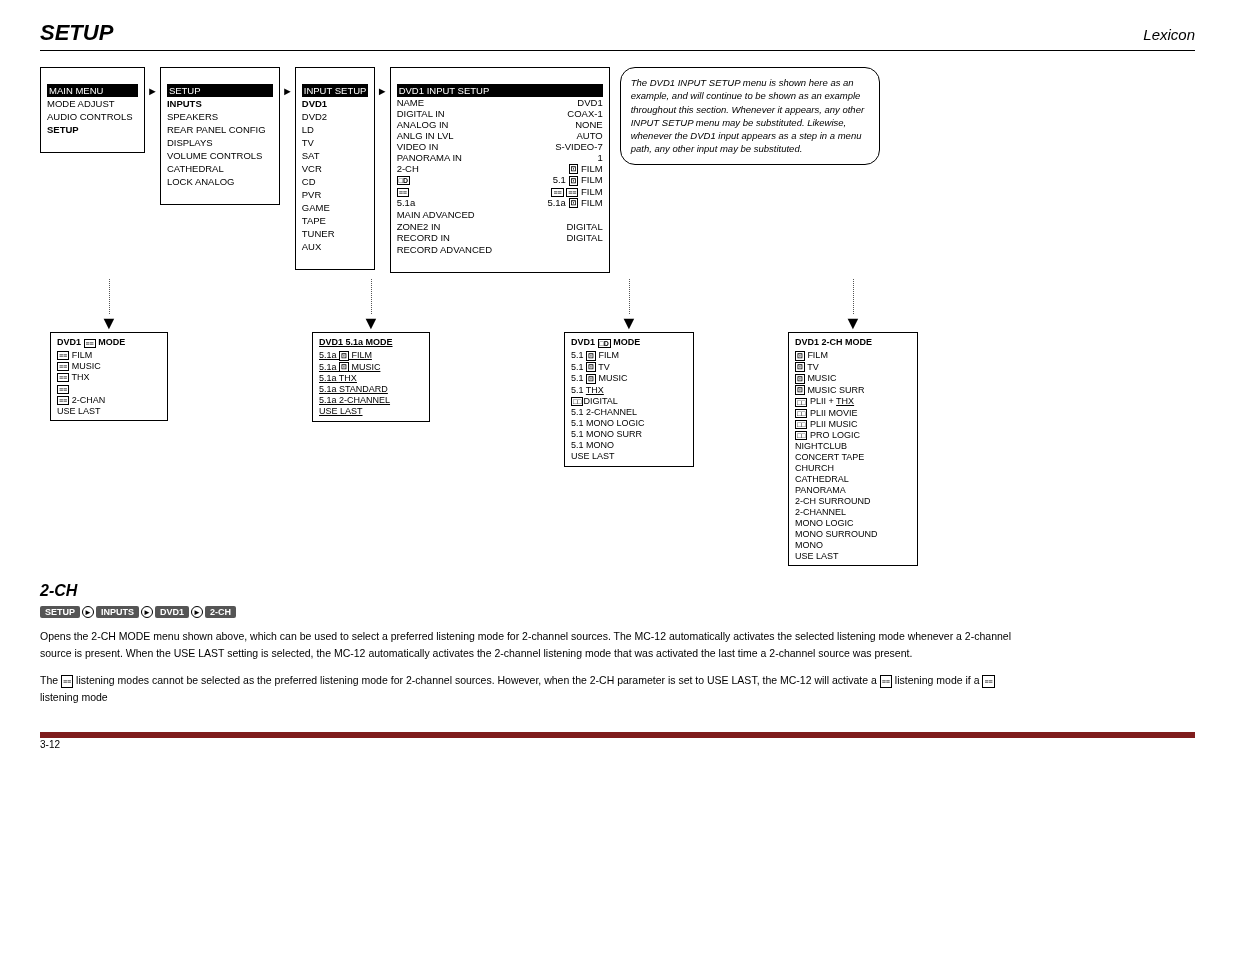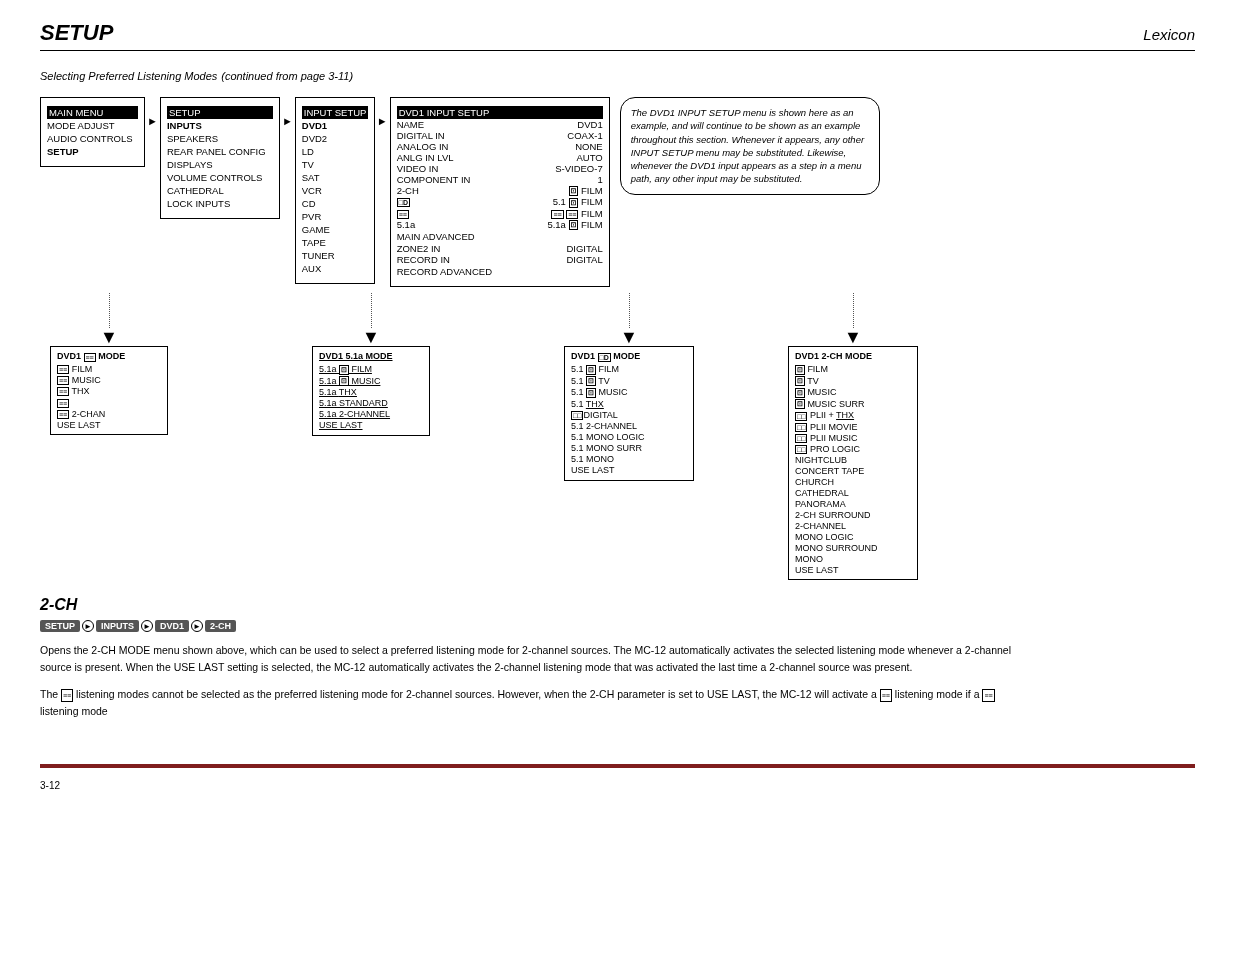--- a/index.html
+++ b/index.html
@@ -41,21 +41,21 @@
     }
     .section-title span {
       font-size: 11px;
       font-weight: normal;
       font-style: italic;
     }
 
     
     .menu-box {
       border: 1px solid #000;
-      padding: 8px 6px;
+      padding: 16px 6px;
       min-width: 110px;
       font-size: 9.5px;
       background: #fff;
       position: relative;
     }
     .menu-box .menu-item {
       display: block;
       padding: 1px 0;
       white-space: nowrap;
     }
@@ -127,23 +127,23 @@
 
     .body-text {
       font-size: 10.5px;
       line-height: 1.6;
       max-width: 980px;
       margin-bottom: 10px;
     }
 
     
     .page-footer {
-      border-top: 4px solid #7f1d1d;
-      padding-top: 12px;
-      margin-top: 44px;
+      border-top: 6px solid #7f1d1d;
+      padding-top: 1px;
+      margin-top: 26px;
       font-size: 10px;
     }
 
     .col-connector {
       display: flex;
       align-items: center;
       padding: 0 2px;
       margin-top: 18px;
     }
 
@@ -219,24 +219,20 @@
 </head>
 <body>
 
 <div>
 
   <div class="page-header">
     <span class="page-header-title">SETUP</span>
     <span class="page-header-brand">Lexicon</span>
   </div>
 
-  <div class="section-title">
-    <span>Selecting Preferred Listening Modes</span>
-    <span>(continued from page 3-11)</span>
-  </div>
 
   <div class="full-diagram">
 
     <div class="full-top-row">
 
       <div class="menu-col-wrap">
         <div class="menu-box" style="min-width:105px;">
           <span class="menu-item active">MAIN MENU</span>
           <span class="menu-item">MODE ADJUST</span>
           <span class="menu-item">AUDIO CONTROLS</span>
@@ -248,21 +244,21 @@
 
       <div class="menu-col-wrap">
         <div class="menu-box" style="min-width:120px;">
           <span class="menu-item active">SETUP</span>
           <span class="menu-item selected">INPUTS</span>
           <span class="menu-item">SPEAKERS</span>
           <span class="menu-item">REAR PANEL CONFIG</span>
           <span class="menu-item">DISPLAYS</span>
           <span class="menu-item">VOLUME CONTROLS</span>
           <span class="menu-item">CATHEDRAL</span>
-          <span class="menu-item">LOCK INPUTS</span>
+          <span class="menu-item">LOCK ANALOG</span>
         </div>
       </div>
 
       <div class="col-connector">►</div>
 
       <div class="menu-col-wrap">
         <div class="menu-box" style="min-width:80px;">
           <span class="menu-item active">INPUT SETUP</span>
           <span class="menu-item selected">DVD1</span>
           <span class="menu-item">DVD2</span>
@@ -298,21 +294,21 @@
           </div>
           <div class="dvd1-setup-row">
             <span>ANLG IN LVL</span>
               <span>AUTO</span>
           </div>
           <div class="dvd1-setup-row">
             <span>VIDEO IN</span>
               <span>S-VIDEO-7</span>
           </div>
           <div class="dvd1-setup-row">
-            <span>COMPONENT IN</span>
+            <span>PANORAMA IN</span>
               <span>1</span>
           </div>
           <div class="dvd1-setup-row">
             <span>2-CH</span>
               <span><span class="inline-badge">⊡</span> FILM</span>
           </div>
           <div class="dvd1-setup-row">
             <span><span class="inline-badge">□D</span></span>
               <span>5.1 <span class="inline-badge">⊡</span> FILM</span>
           </div>

